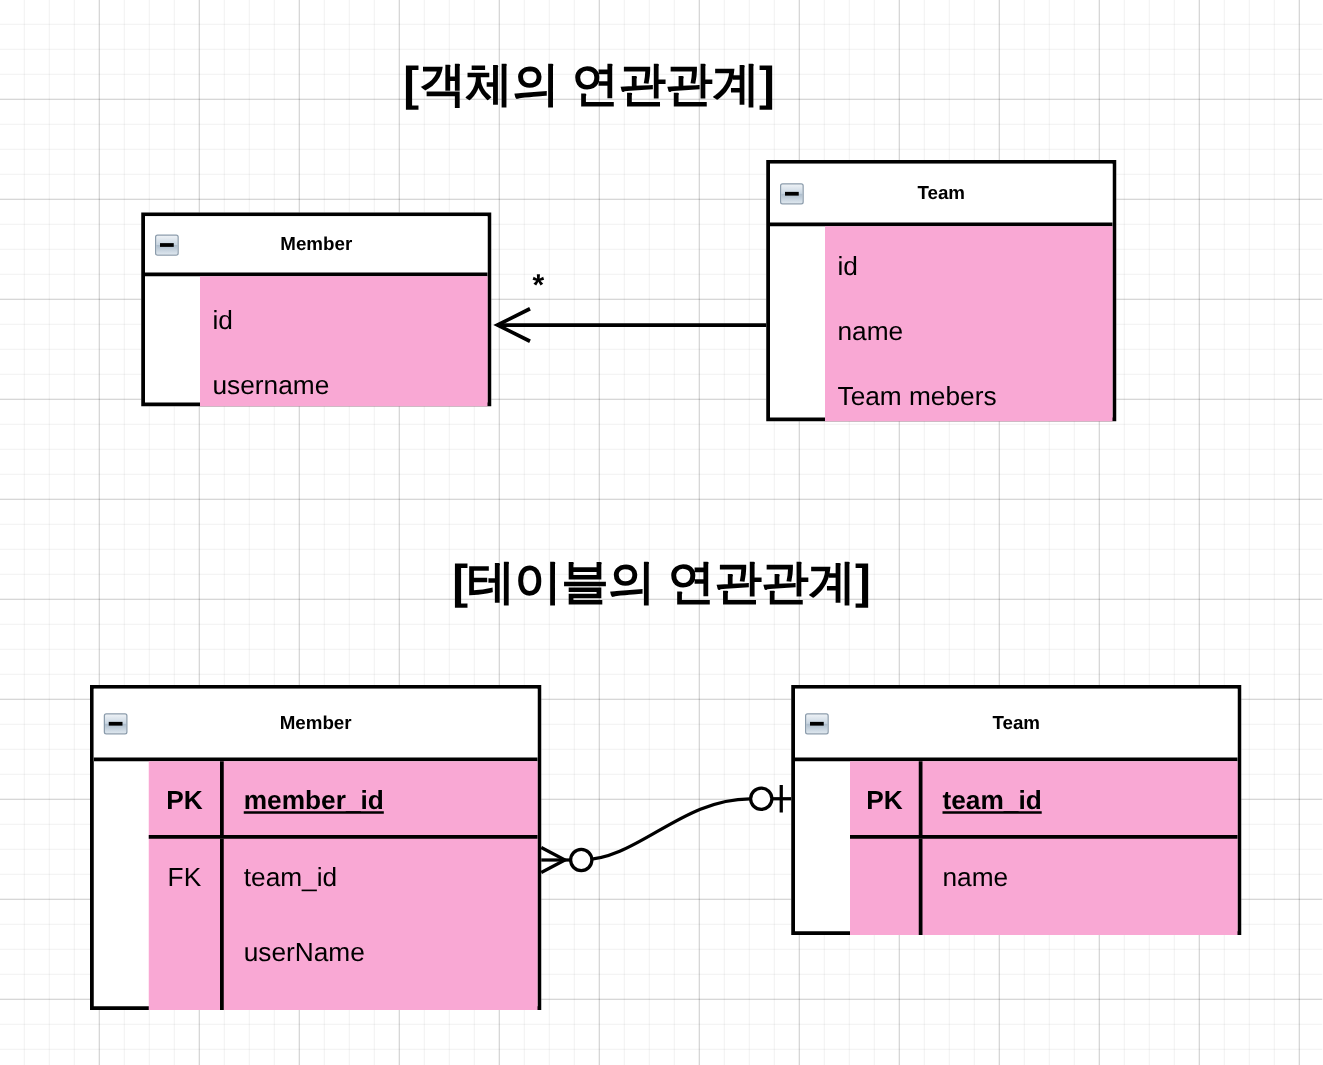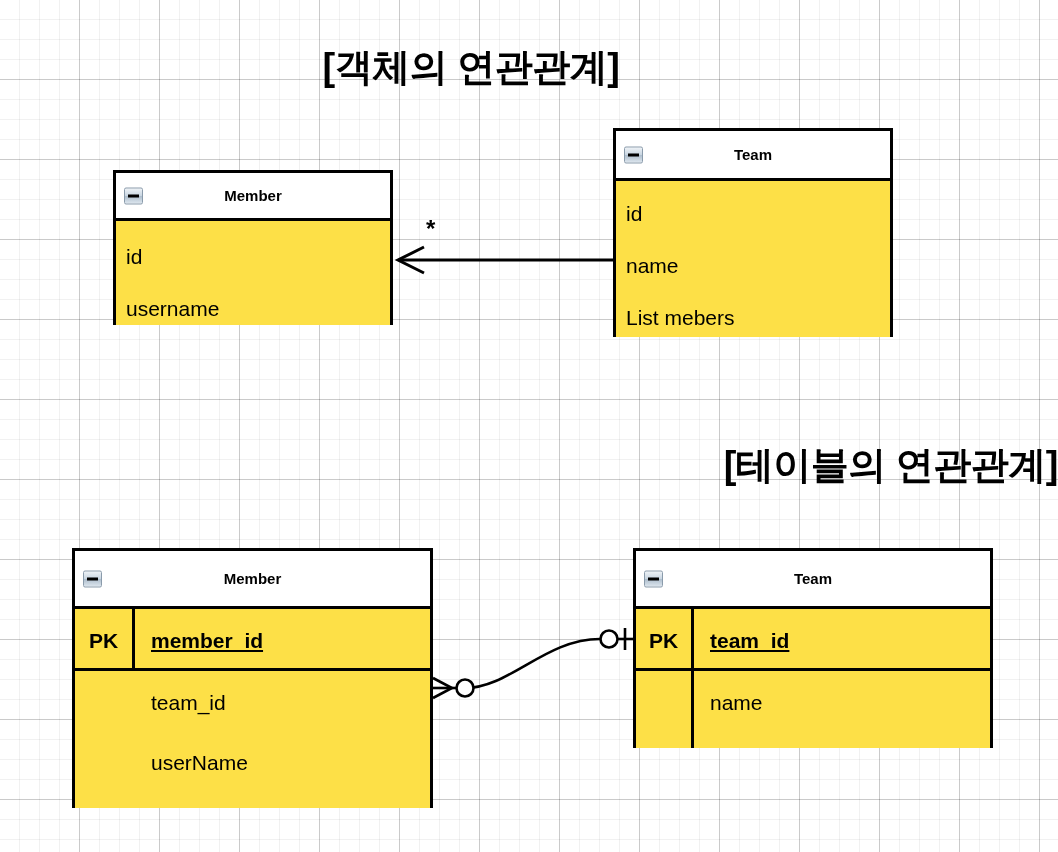--- a/index.html
+++ b/index.html
@@ -33,21 +33,21 @@
   .diagram-title {
     position: absolute;
     font-size: 38px;
     font-weight: 700;
     letter-spacing: -0.5px;
     white-space: nowrap;
     color: #000;
     text-align: center;
   }
   #title-object  { left: 0; top: 42px;  width: 942px; }
-  #title-table   { left: 0; top: 440px; width: 1058px; text-align: right; }
+  #title-table   { left: 0; top: 440px; width: 1058px; }
 
   
   .entity {
     position: absolute;
     background: #ffffff;
     border: 3px solid #000000;
     box-sizing: border-box;
   }
   .entity-header {
     position: relative;
@@ -83,21 +83,22 @@
     content: "";
     display: block;
     width: 11px;
     height: 3px;
     background: #000;
   }
 
   .entity-body {
     position: relative;
     box-sizing: border-box;
-    background: #fde047;
+    background: #f9a8d4;
+    margin-left: 44px;
   }
   .attr {
     position: absolute;
     font-size: 21px;
     color: #000;
     white-space: nowrap;
     line-height: 1;
   }
 
   
@@ -174,21 +175,21 @@
   </div>
 
   <div class="entity" id="obj-team" style="left:613px; top:128px; width:280px; height:209px;">
     <div class="entity-header" style="height:50px;">
       <span class="collapse-icon"></span>
       <span class="entity-title">Team</span>
     </div>
     <div class="entity-body" style="height:156px;">
       <span class="attr" style="left:10px; top:22px;">id</span>
       <span class="attr" style="left:10px; top:74px;">name</span>
-      <span class="attr" style="left:10px; top:126px;">List mebers</span>
+      <span class="attr" style="left:10px; top:126px;">Team mebers</span>
     </div>
   </div>
 
   <div class="multiplicity" style="left:426px; top:217px;">*</div>
 
   <div class="diagram-title" id="title-table">[테이블의 연관관계]</div>
 
   <div class="entity" id="tbl-member" style="left:72px; top:548px; width:361px; height:260px;">
     <div class="entity-header" style="height:58px;">
       <span class="collapse-icon"></span>
@@ -197,20 +198,23 @@
     <div class="entity-body" style="height:199px;">
 
       <div class="erd-row bordered" style="top:0; height:62px;">
         <div class="erd-keycol" style="width:60px;">
           <span class="erd-key-label pk" style="margin-top:21px;">PK</span>
         </div>
         <span class="erd-field pkfield" style="left:76px; top:21px;">member_id</span>
       </div>
 
       <div class="erd-row" style="top:62px; height:137px;">
+        <div class="erd-keycol" style="width:60px;">
+          <span class="erd-key-label" style="margin-top:21px;">FK</span>
+        </div>
         <span class="erd-field" style="left:76px; top:21px;">team_id</span>
         <span class="erd-field" style="left:76px; top:81px;">userName</span>
       </div>
 
     </div>
   </div>
 
   <div class="entity" id="tbl-team" style="left:633px; top:548px; width:360px; height:200px;">
     <div class="entity-header" style="height:58px;">
       <span class="collapse-icon"></span>

